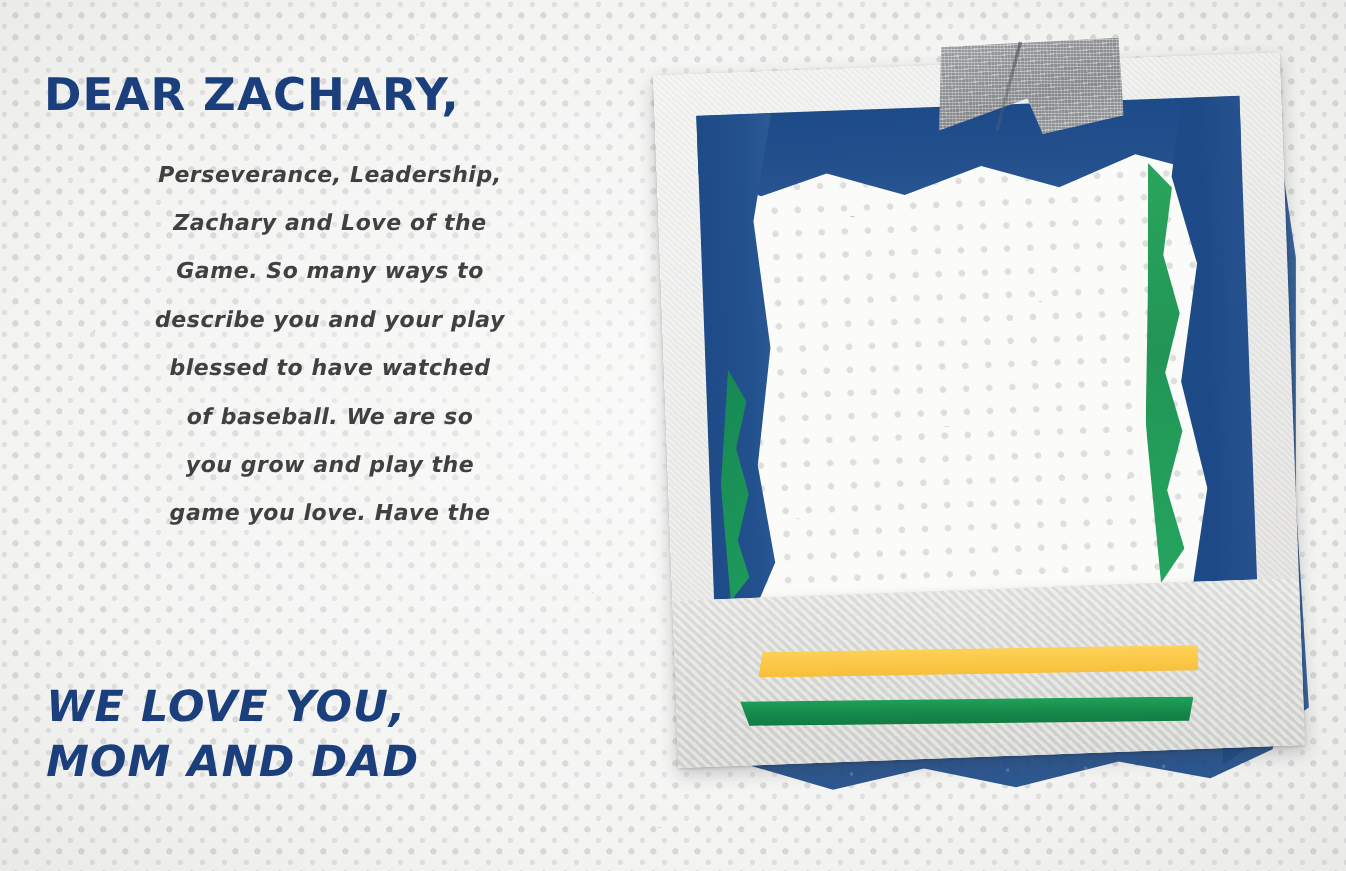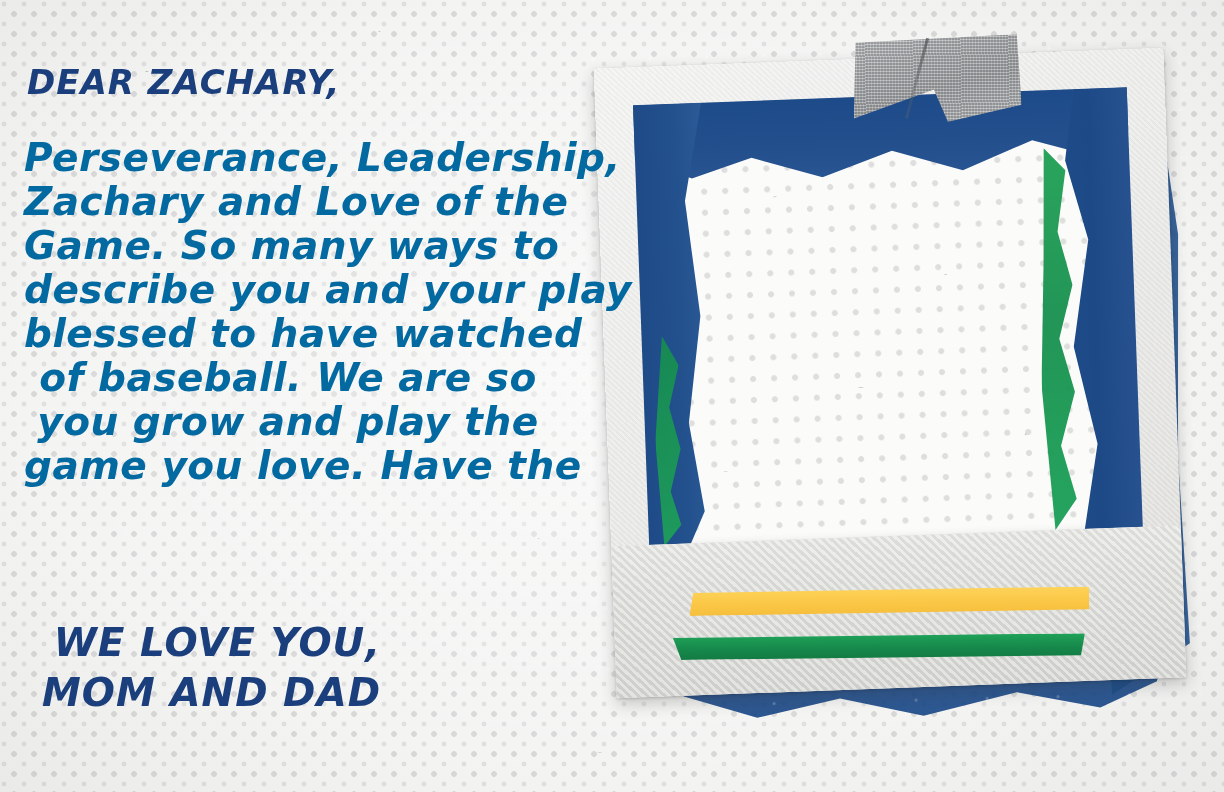--- a/index.html
+++ b/index.html
@@ -45,46 +45,45 @@
     position:absolute;inset:0;
     background:radial-gradient(ellipse 78% 78% at 50% 48%, rgba(255,255,255,.55) 0%, rgba(255,255,255,0) 62%, rgba(120,120,120,.10) 100%);
   }
 
   
   #letter{
     position:absolute;left:0;top:0;width:600px;height:792px;
     z-index:6;
   }
   .greeting{
-    position:absolute;left:27px;top:62px;
+    position:absolute;left:40px;top:62px;
     font-family:"DejaVu Sans",sans-serif;
-    font-weight:bold;font-style:italic;
-    font-size:34px;letter-spacing:1px;
+    font-weight:bold;
+    font-size:41px;letter-spacing:1px;
     color:#1b3f7c;
     text-transform:uppercase;
     white-space:nowrap;
   }
   .body-copy{
-    position:absolute;left:24px;top:136px;width:528px;
+    position:absolute;left:36px;top:136px;width:528px;
     text-align:center;
     font-family:"DejaVu Sans",sans-serif;
     font-weight:bold;font-style:italic;
-    font-size:39px;line-height:44px;
+    font-size:20px;line-height:44px;
     letter-spacing:.5px;
-    color:#0369a1;
+    color:#404040;
   }
   .body-copy .ln{display:block;white-space:nowrap;}
   .signature{
     position:absolute;left:42px;top:618px;
     font-family:"DejaVu Sans",sans-serif;
     font-weight:bold;font-style:italic;
     font-size:39px;line-height:50px;letter-spacing:1px;
     color:#1b3f7c;
     text-transform:uppercase;
-    text-align:right;
   }
   .signature .ln{display:block;white-space:nowrap;}
 
   
   #artwork{
     position:absolute;left:575px;top:10px;width:649px;height:782px;
     z-index:4;
   }
 
   

